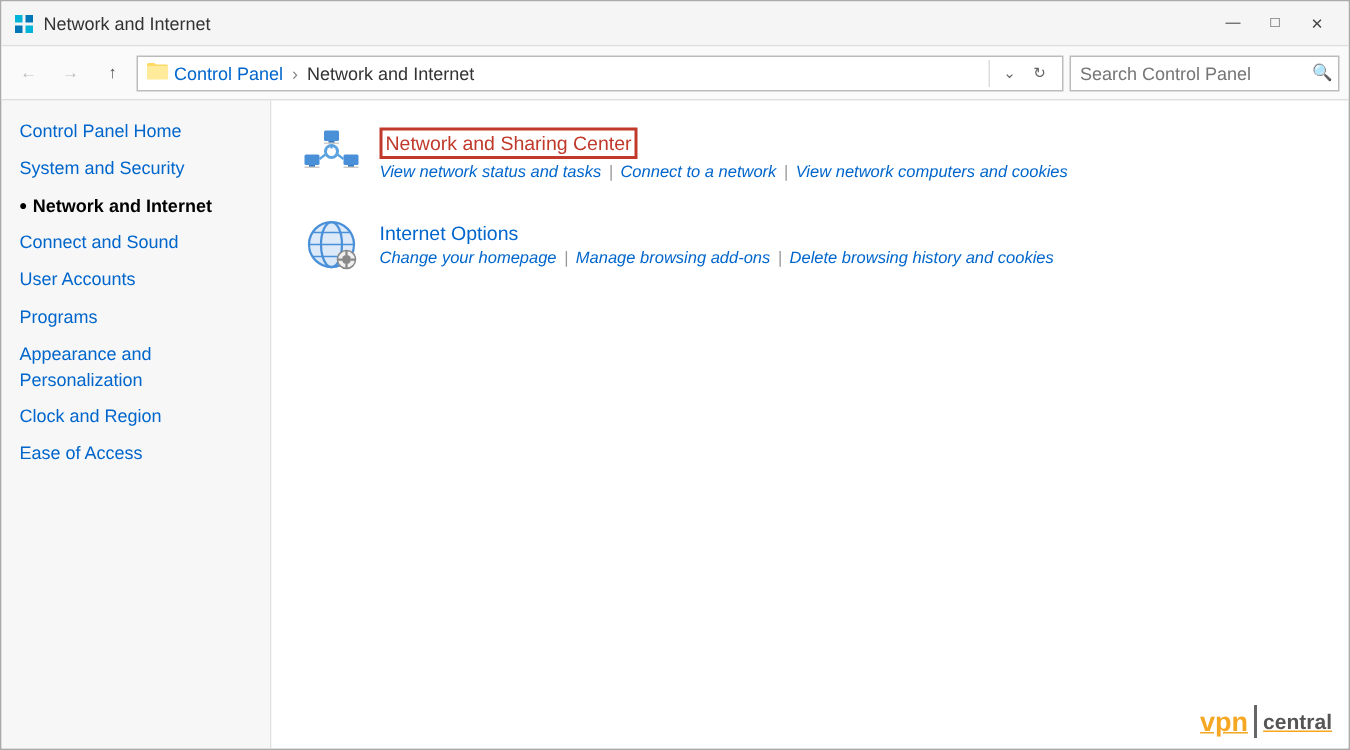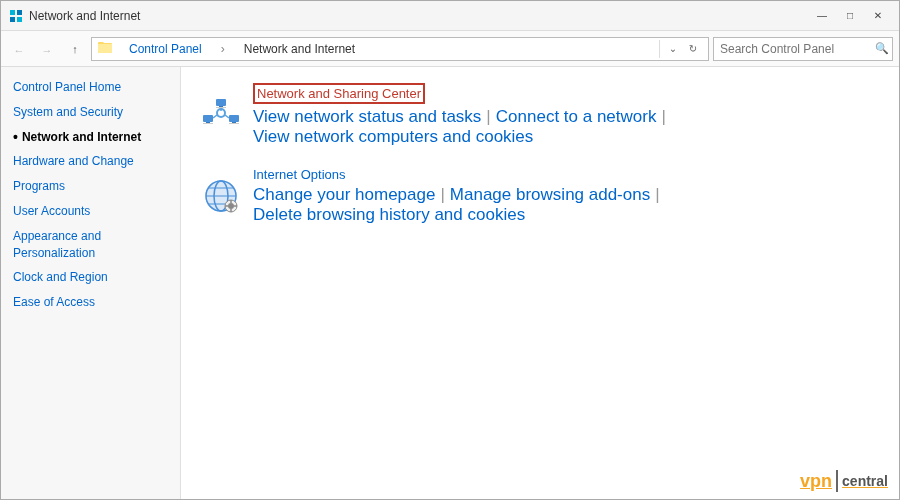--- a/index.html
+++ b/index.html
@@ -103,21 +103,21 @@
       padding: 0 6px;
       font-size: 12px;
       color: #333;
       position: relative;
     }
 
     .address-input-wrap .addr-text {
       flex: 1;
       display: flex;
       align-items: center;
-      gap: 17px;
+      gap: 4px;
     }
 
     .addr-sep { color: #888; margin: 0 2px; }
     .addr-link { color: #0066cc; cursor: pointer; }
     .addr-current { color: #333; font-weight: 400; }
 
     .addr-right {
       display: flex;
       align-items: center;
       gap: 2px;
@@ -246,21 +246,22 @@
       color: #0066cc;
       cursor: pointer;
       margin-bottom: 3px;
     }
 
     .content-links {
       display: flex;
       align-items: center;
       gap: 0;
       flex-wrap: wrap;
-      font-size: 17px;
+      font-size: 11px;
+      font-style: italic;
     }
 
     .content-link {
       color: #0066cc;
       cursor: pointer;
       white-space: nowrap;
     }
 
     .link-sep {
       color: #999;
@@ -352,27 +353,27 @@
           <span>Control Panel Home</span>
         </div>
         <div class="sidebar-item">
           <span>System and Security</span>
         </div>
         <div class="sidebar-item active">
           <span class="bullet">•</span>
           <span>Network and Internet</span>
         </div>
         <div class="sidebar-item">
-          <span>Hardware and Change</span>
+          <span>Connect and Sound</span>
+        </div>
+        <div class="sidebar-item">
+          <span>User Accounts</span>
         </div>
         <div class="sidebar-item">
           <span>Programs</span>
-        </div>
-        <div class="sidebar-item">
-          <span>User Accounts</span>
         </div>
         <div class="sidebar-item">
           <span>Appearance and Personalization</span>
         </div>
         <div class="sidebar-item">
           <span>Clock and Region</span>
         </div>
         <div class="sidebar-item">
           <span>Ease of Access</span>
         </div>

